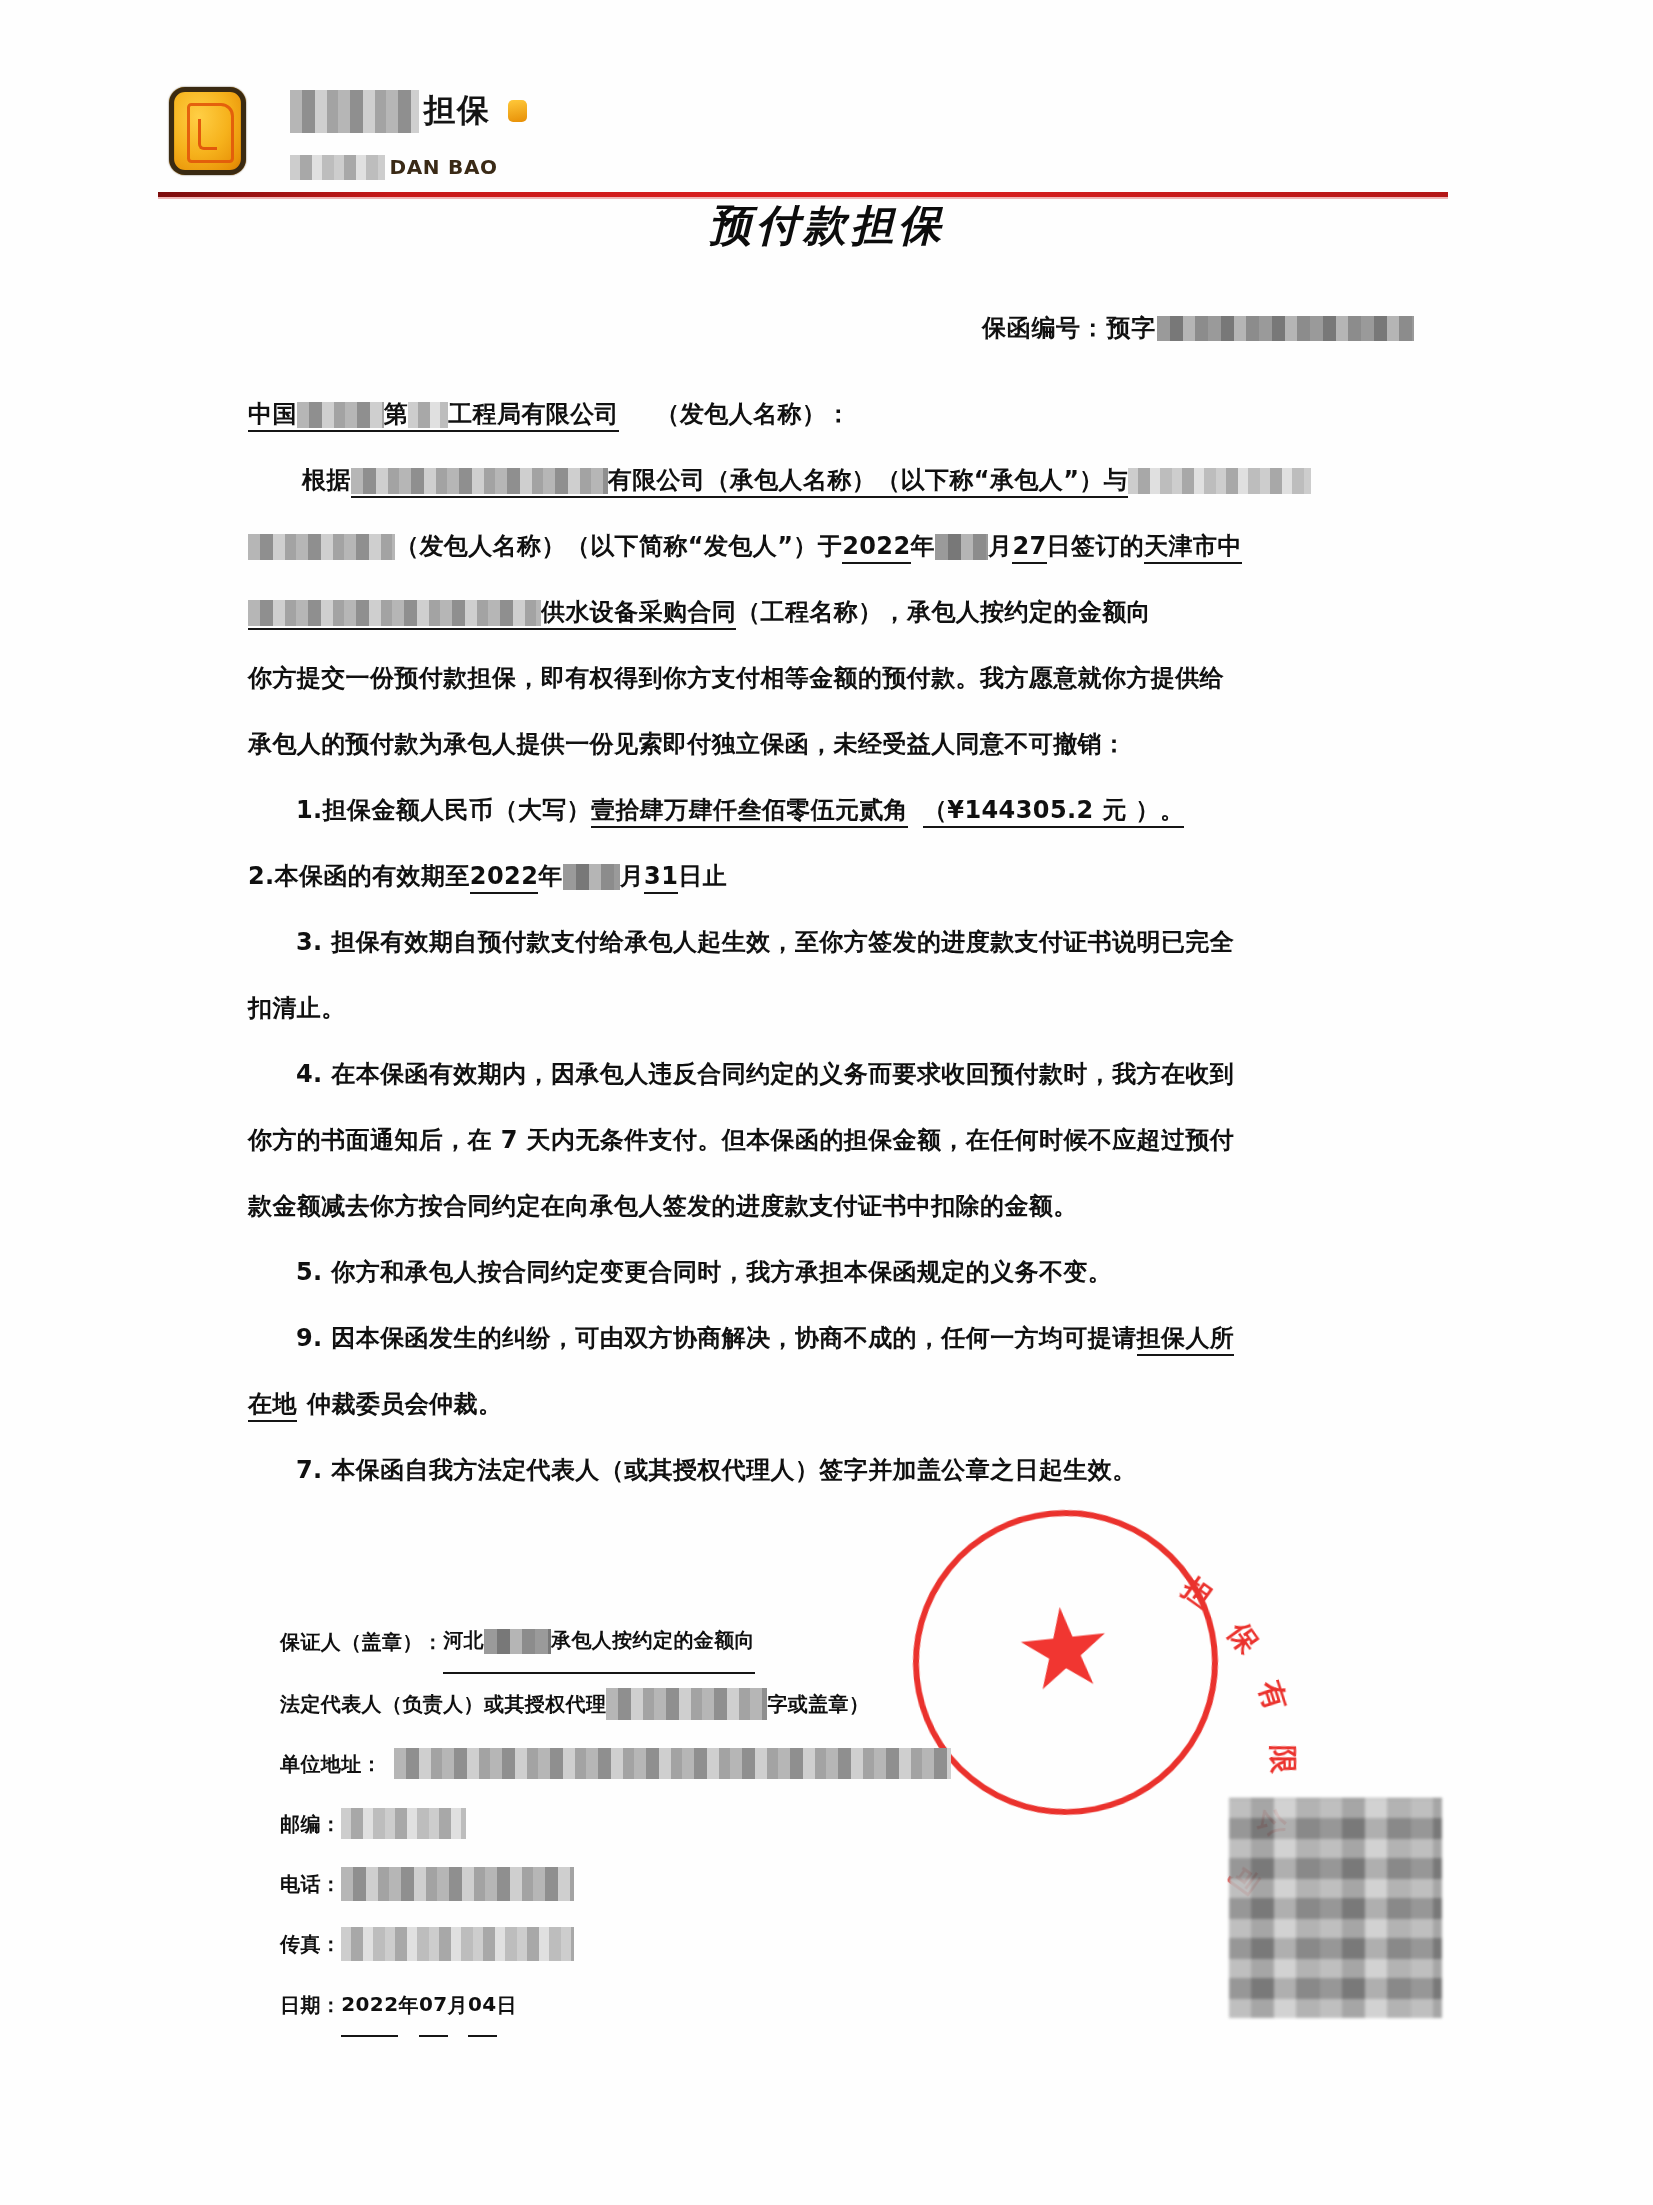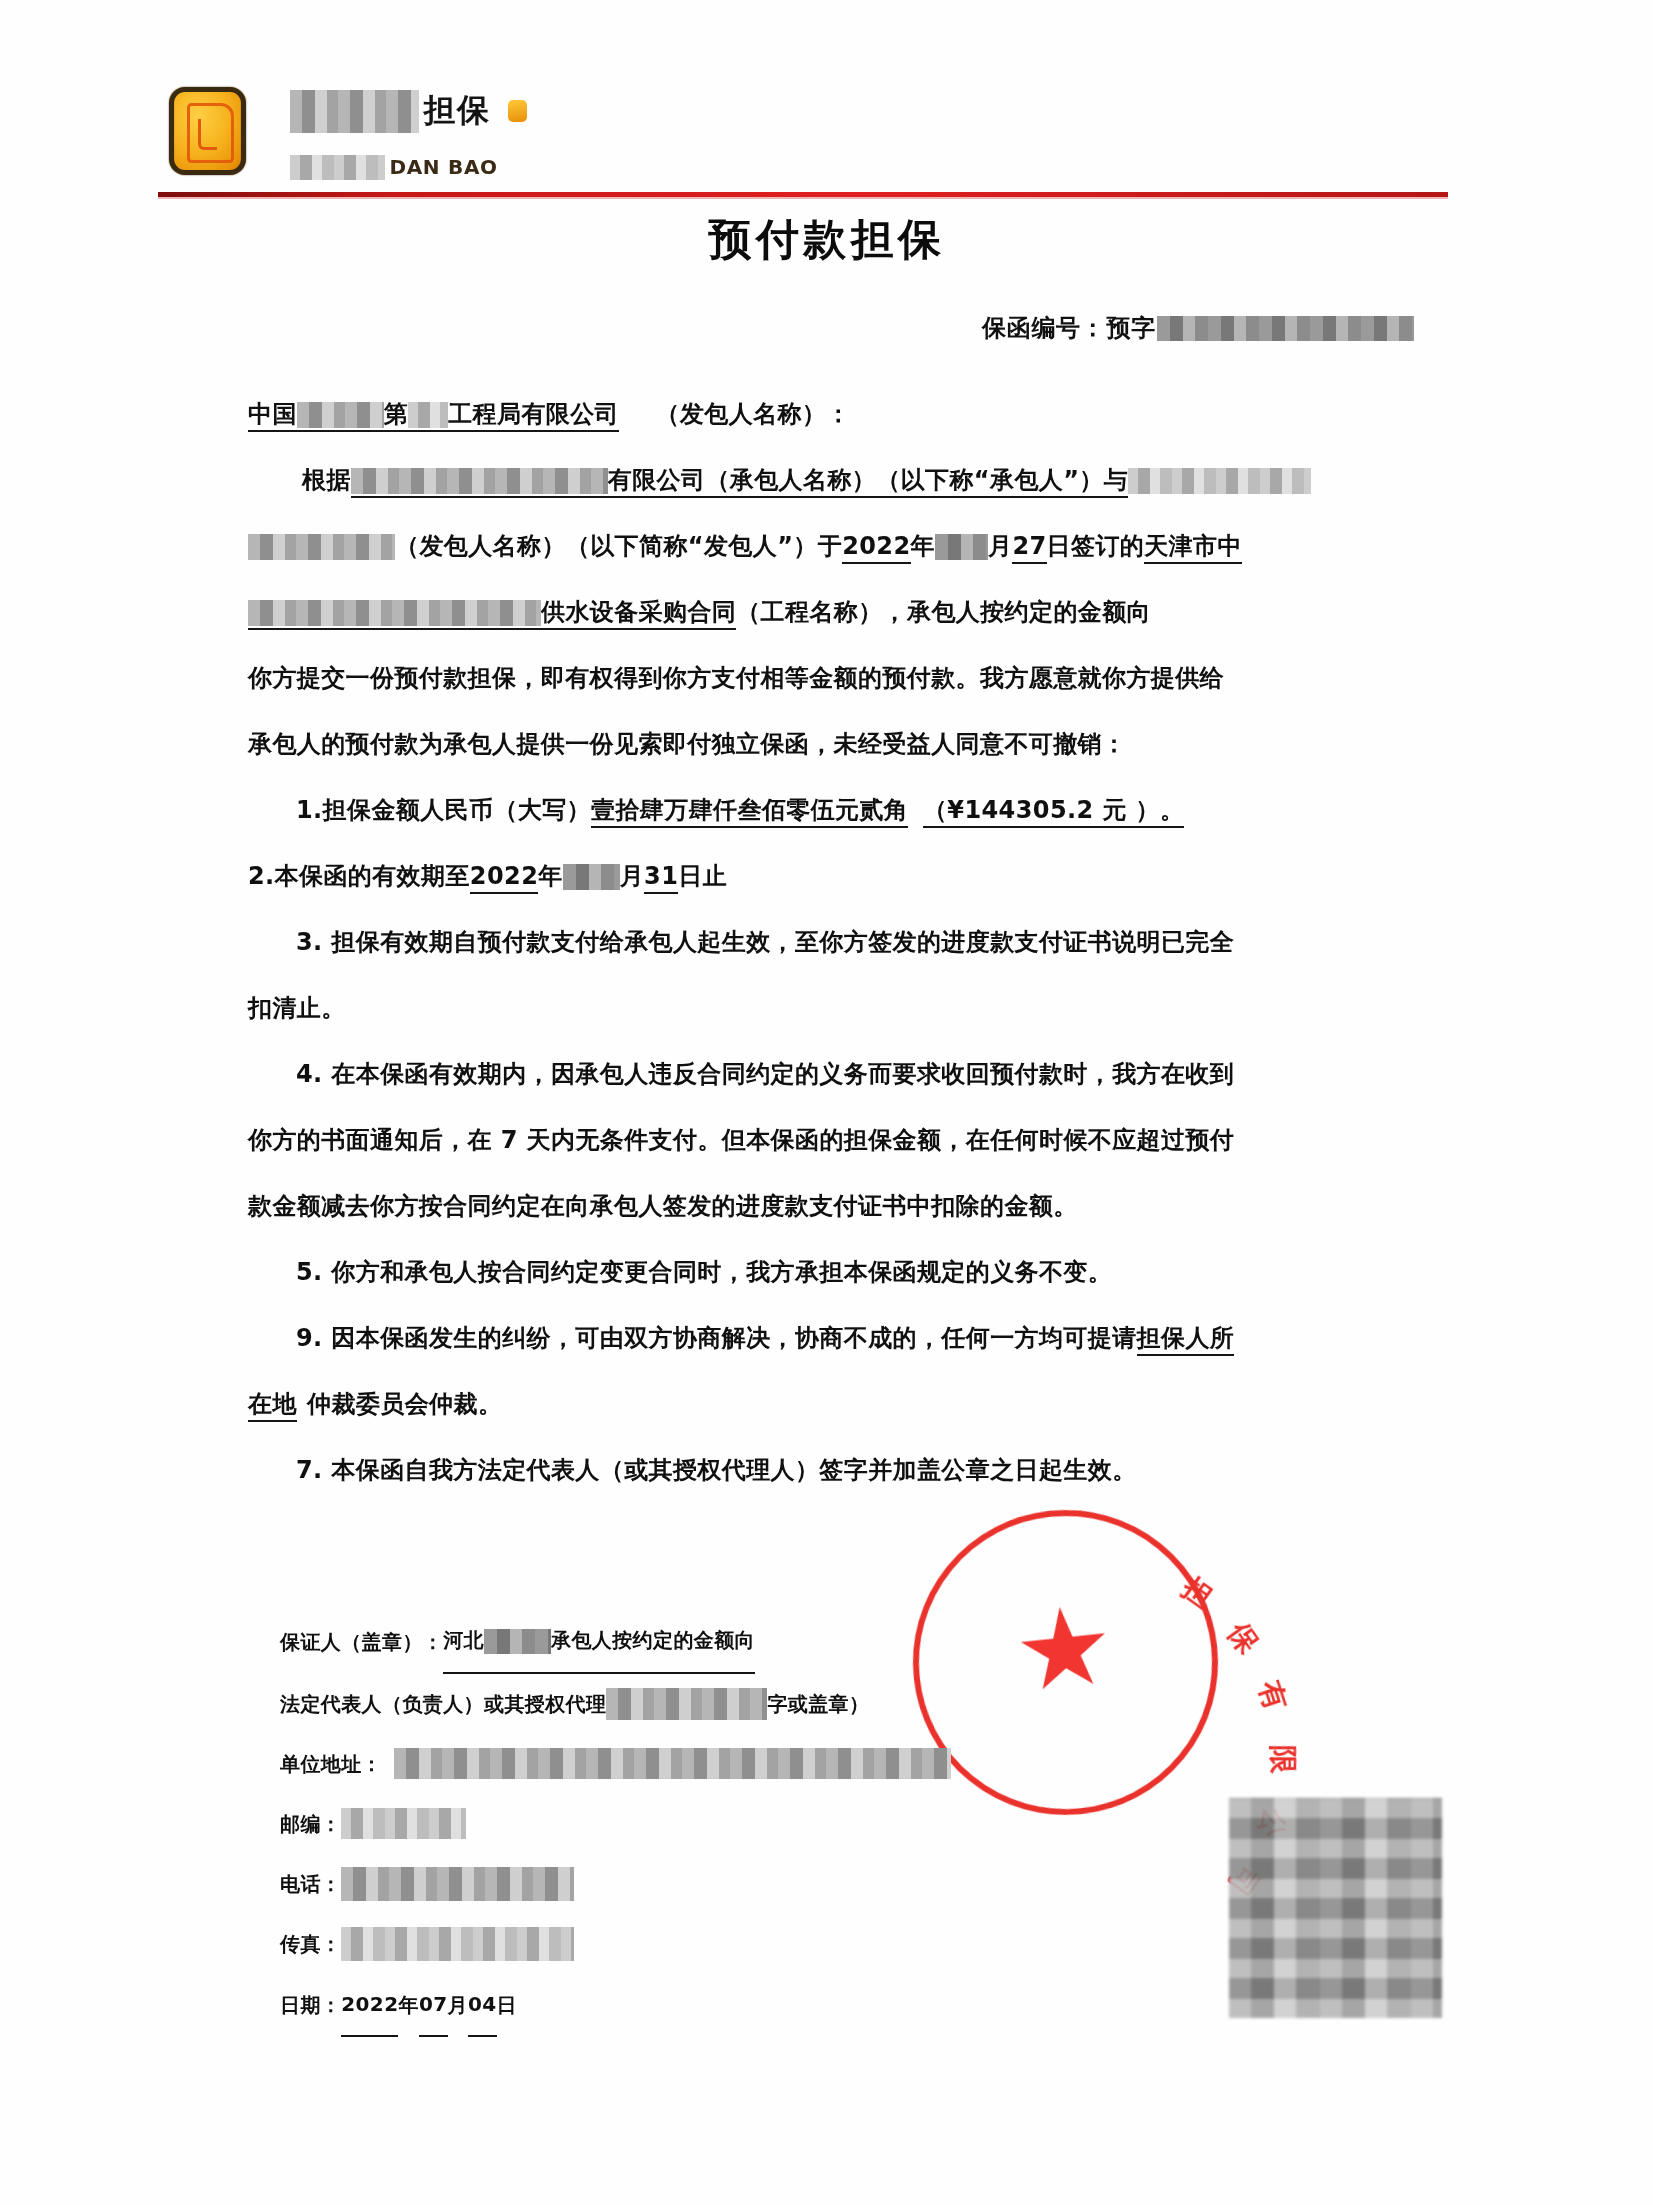--- a/index.html
+++ b/index.html
@@ -139,27 +139,28 @@
     top: 197px;
     width: 1290px;
     height: 2.2px;
     background: #f0b6b6;
   }
 
   
   .doc-title {
     position: absolute;
     left: 0;
-    top: 211px;
+    top: 197px;
     width: 1654px;
     text-align: center;
     font-size: 43px;
     font-weight: 700;
     letter-spacing: 4.4px;
     color: #0c0c0c;
+    font-style: italic;
   }
 
   
   .guarantee-no {
     position: absolute;
     left: 982px;
     top: 312px;
     font-size: 24px;
     font-weight: 700;
     letter-spacing: 0.7px;

